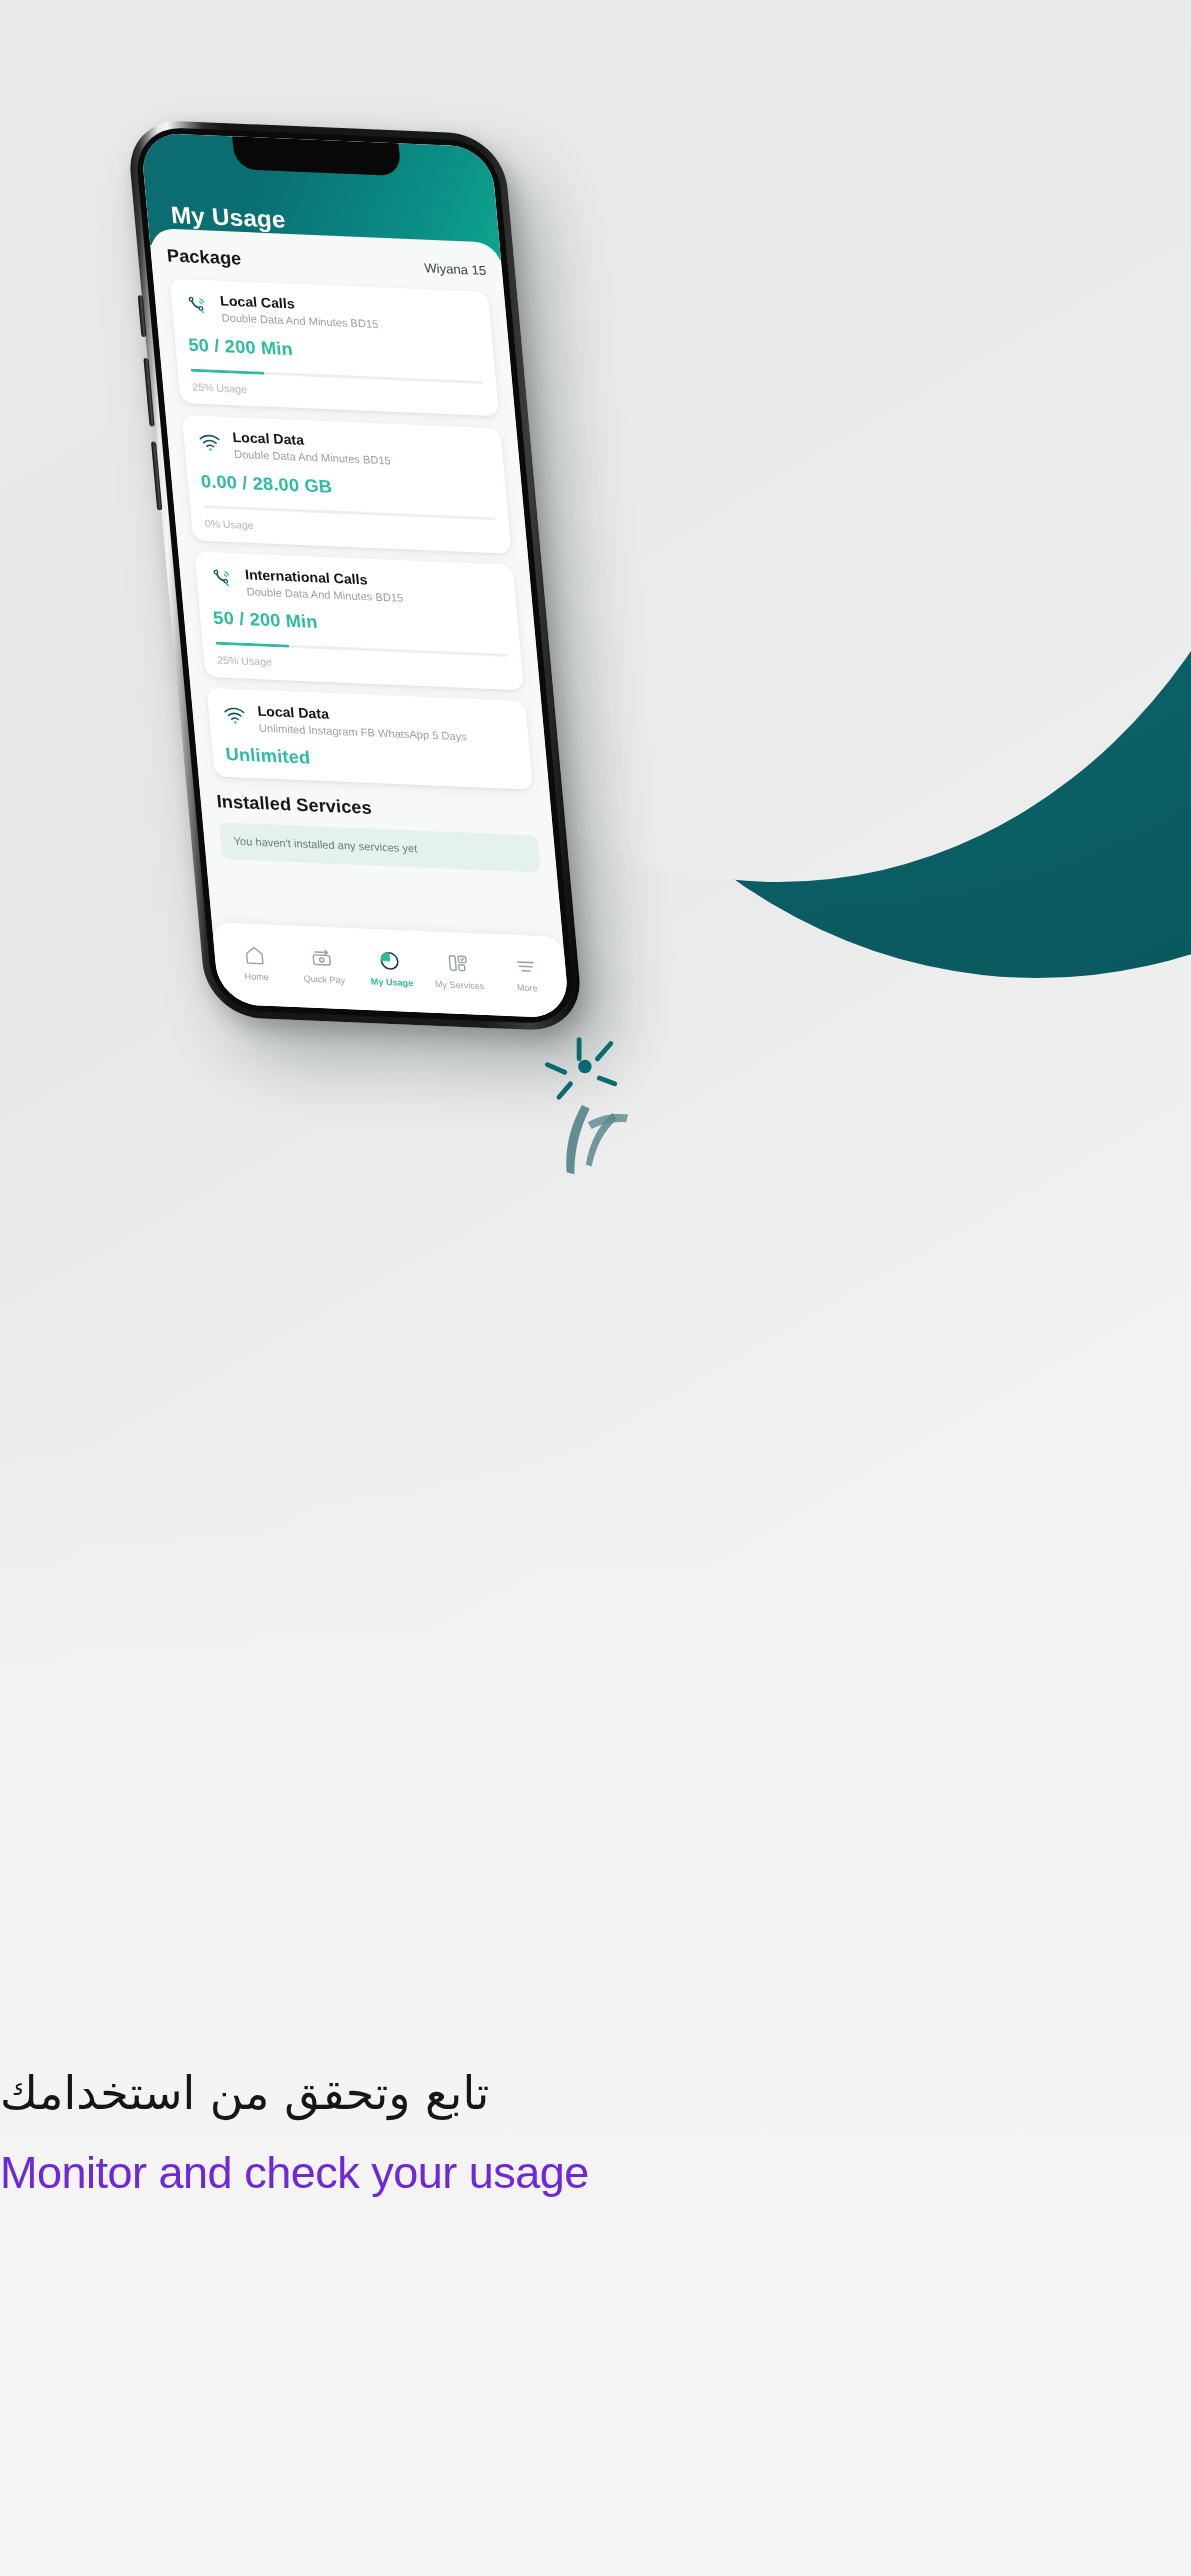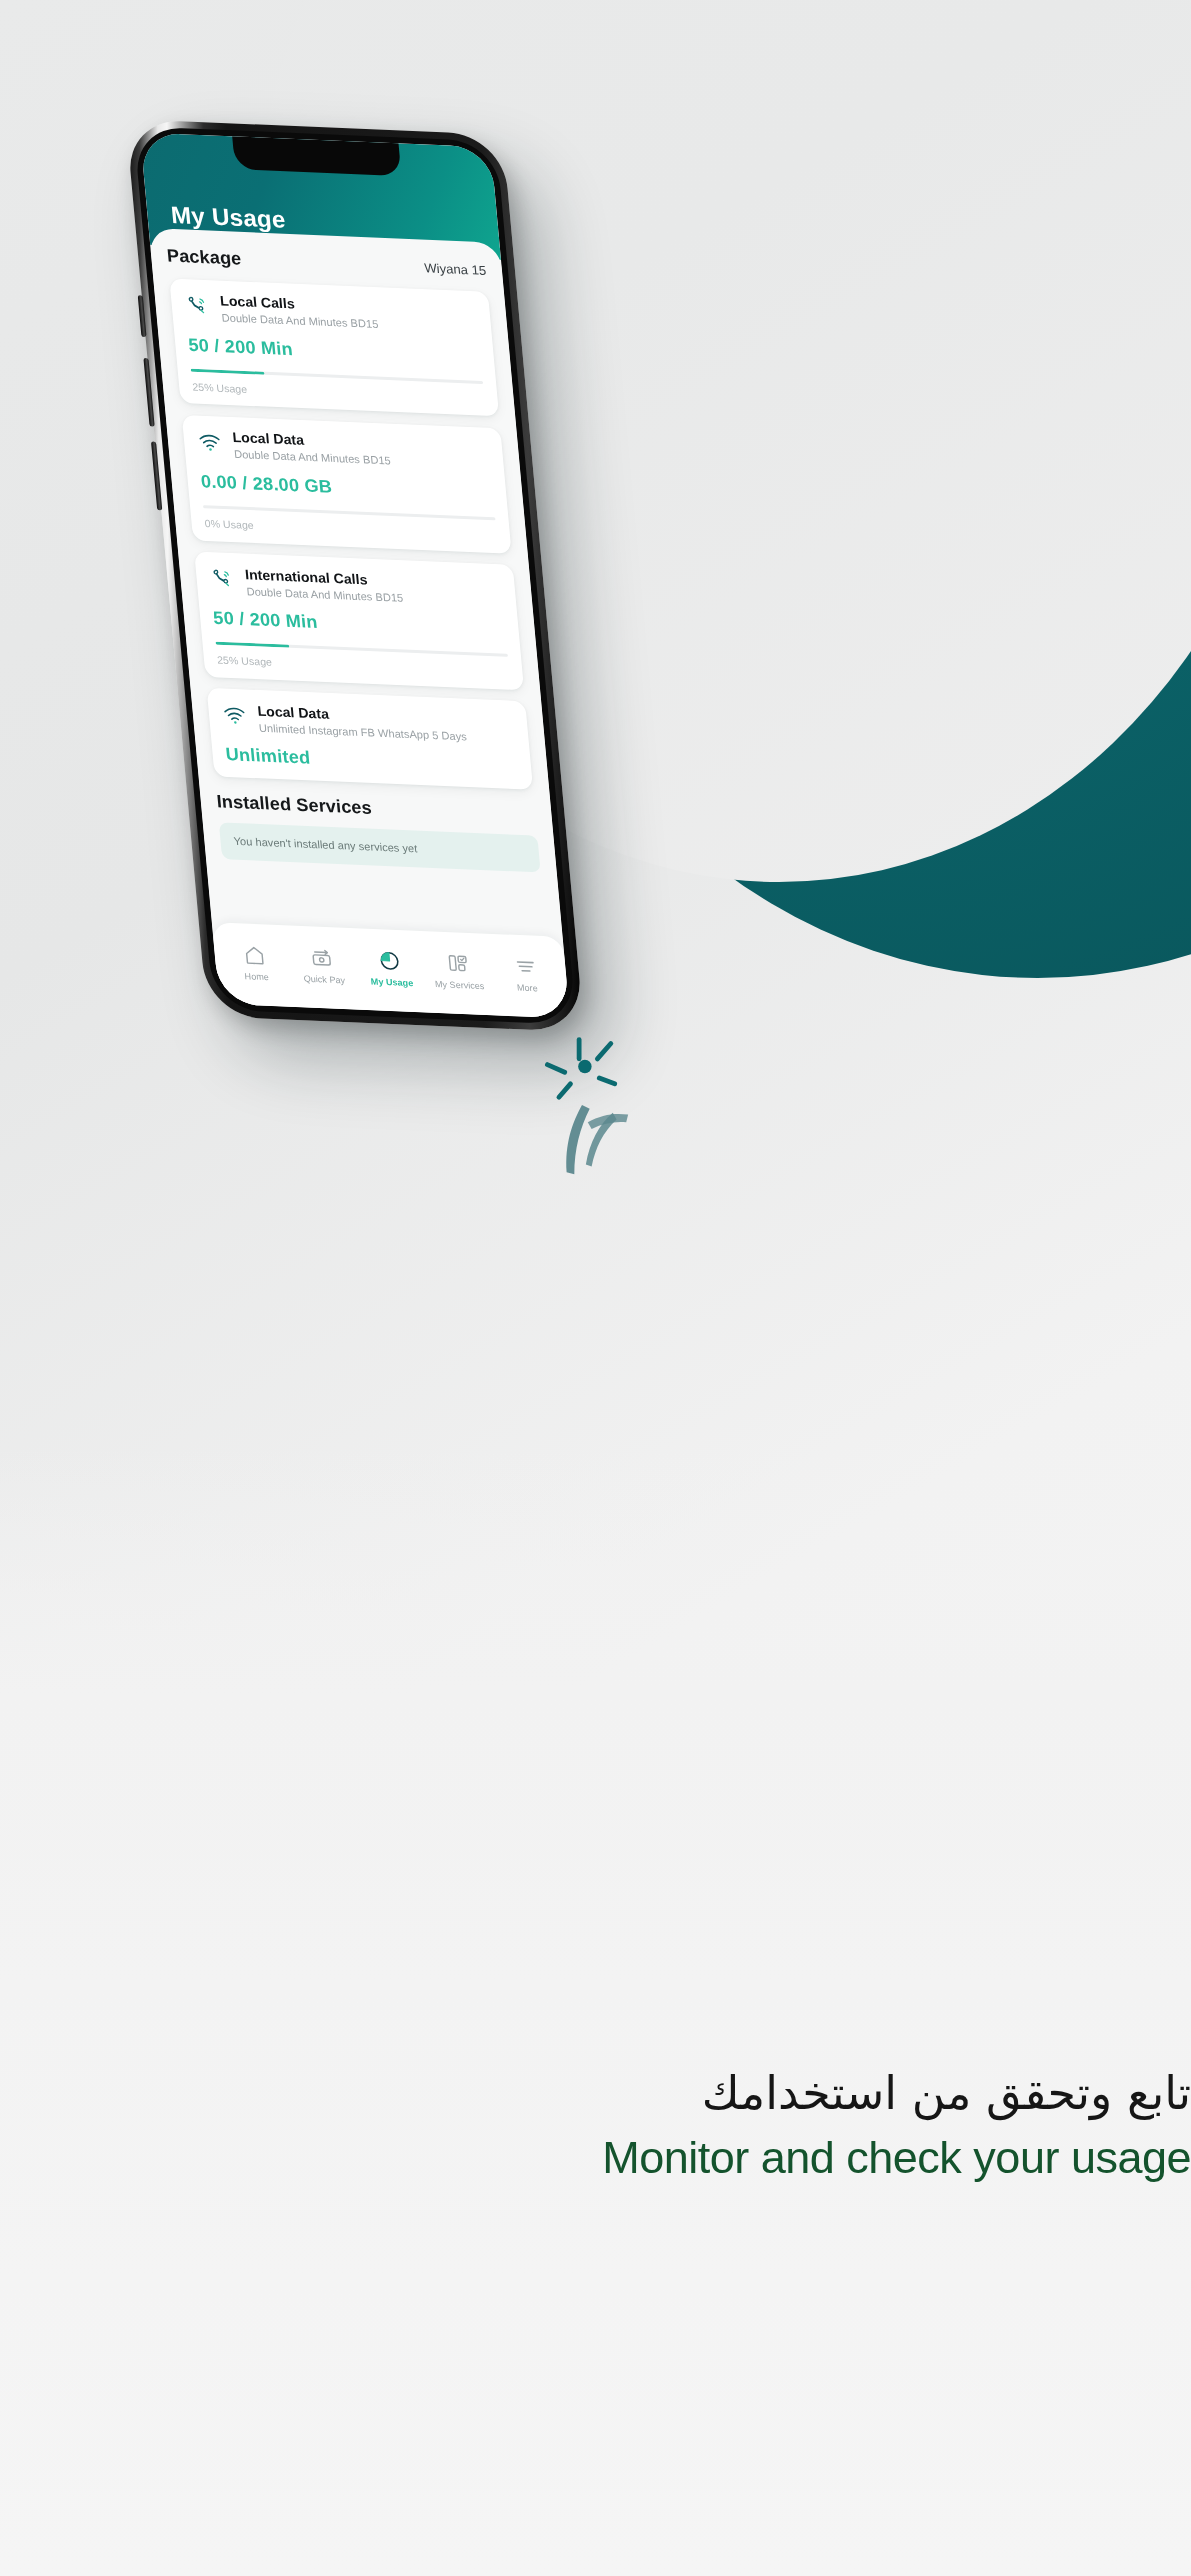--- a/index.html
+++ b/index.html
@@ -160,29 +160,29 @@
   #brand-mark {
     position:absolute;
     left:532px; top:1030px;
     width:125px; height:149px;
   }
 
   
   #tagline {
     position:absolute;
     left:0; right:0; top:2065px;
-    text-align:right;
+    text-align:left;
   }
   #tagline-ar {
     font-size:46px; color:#161616; direction:rtl;
     font-family:"DejaVu Sans", sans-serif;
     line-height:1.25; font-weight:400;
   }
   #tagline-en {
-    font-size:45px; color:#14532d; margin-top:9px;
+    font-size:45px; color:#6d28d9; margin-top:24px;
     font-weight:400; letter-spacing:-0.5px;
   }
 </style>
 </head>
 <body>
 
 <div id="bg-base"></div>
 <div id="bg-teal-blob"></div>
 <div id="bg-teal-mask"></div>
 <div id="bg-bottom-fade"></div>

